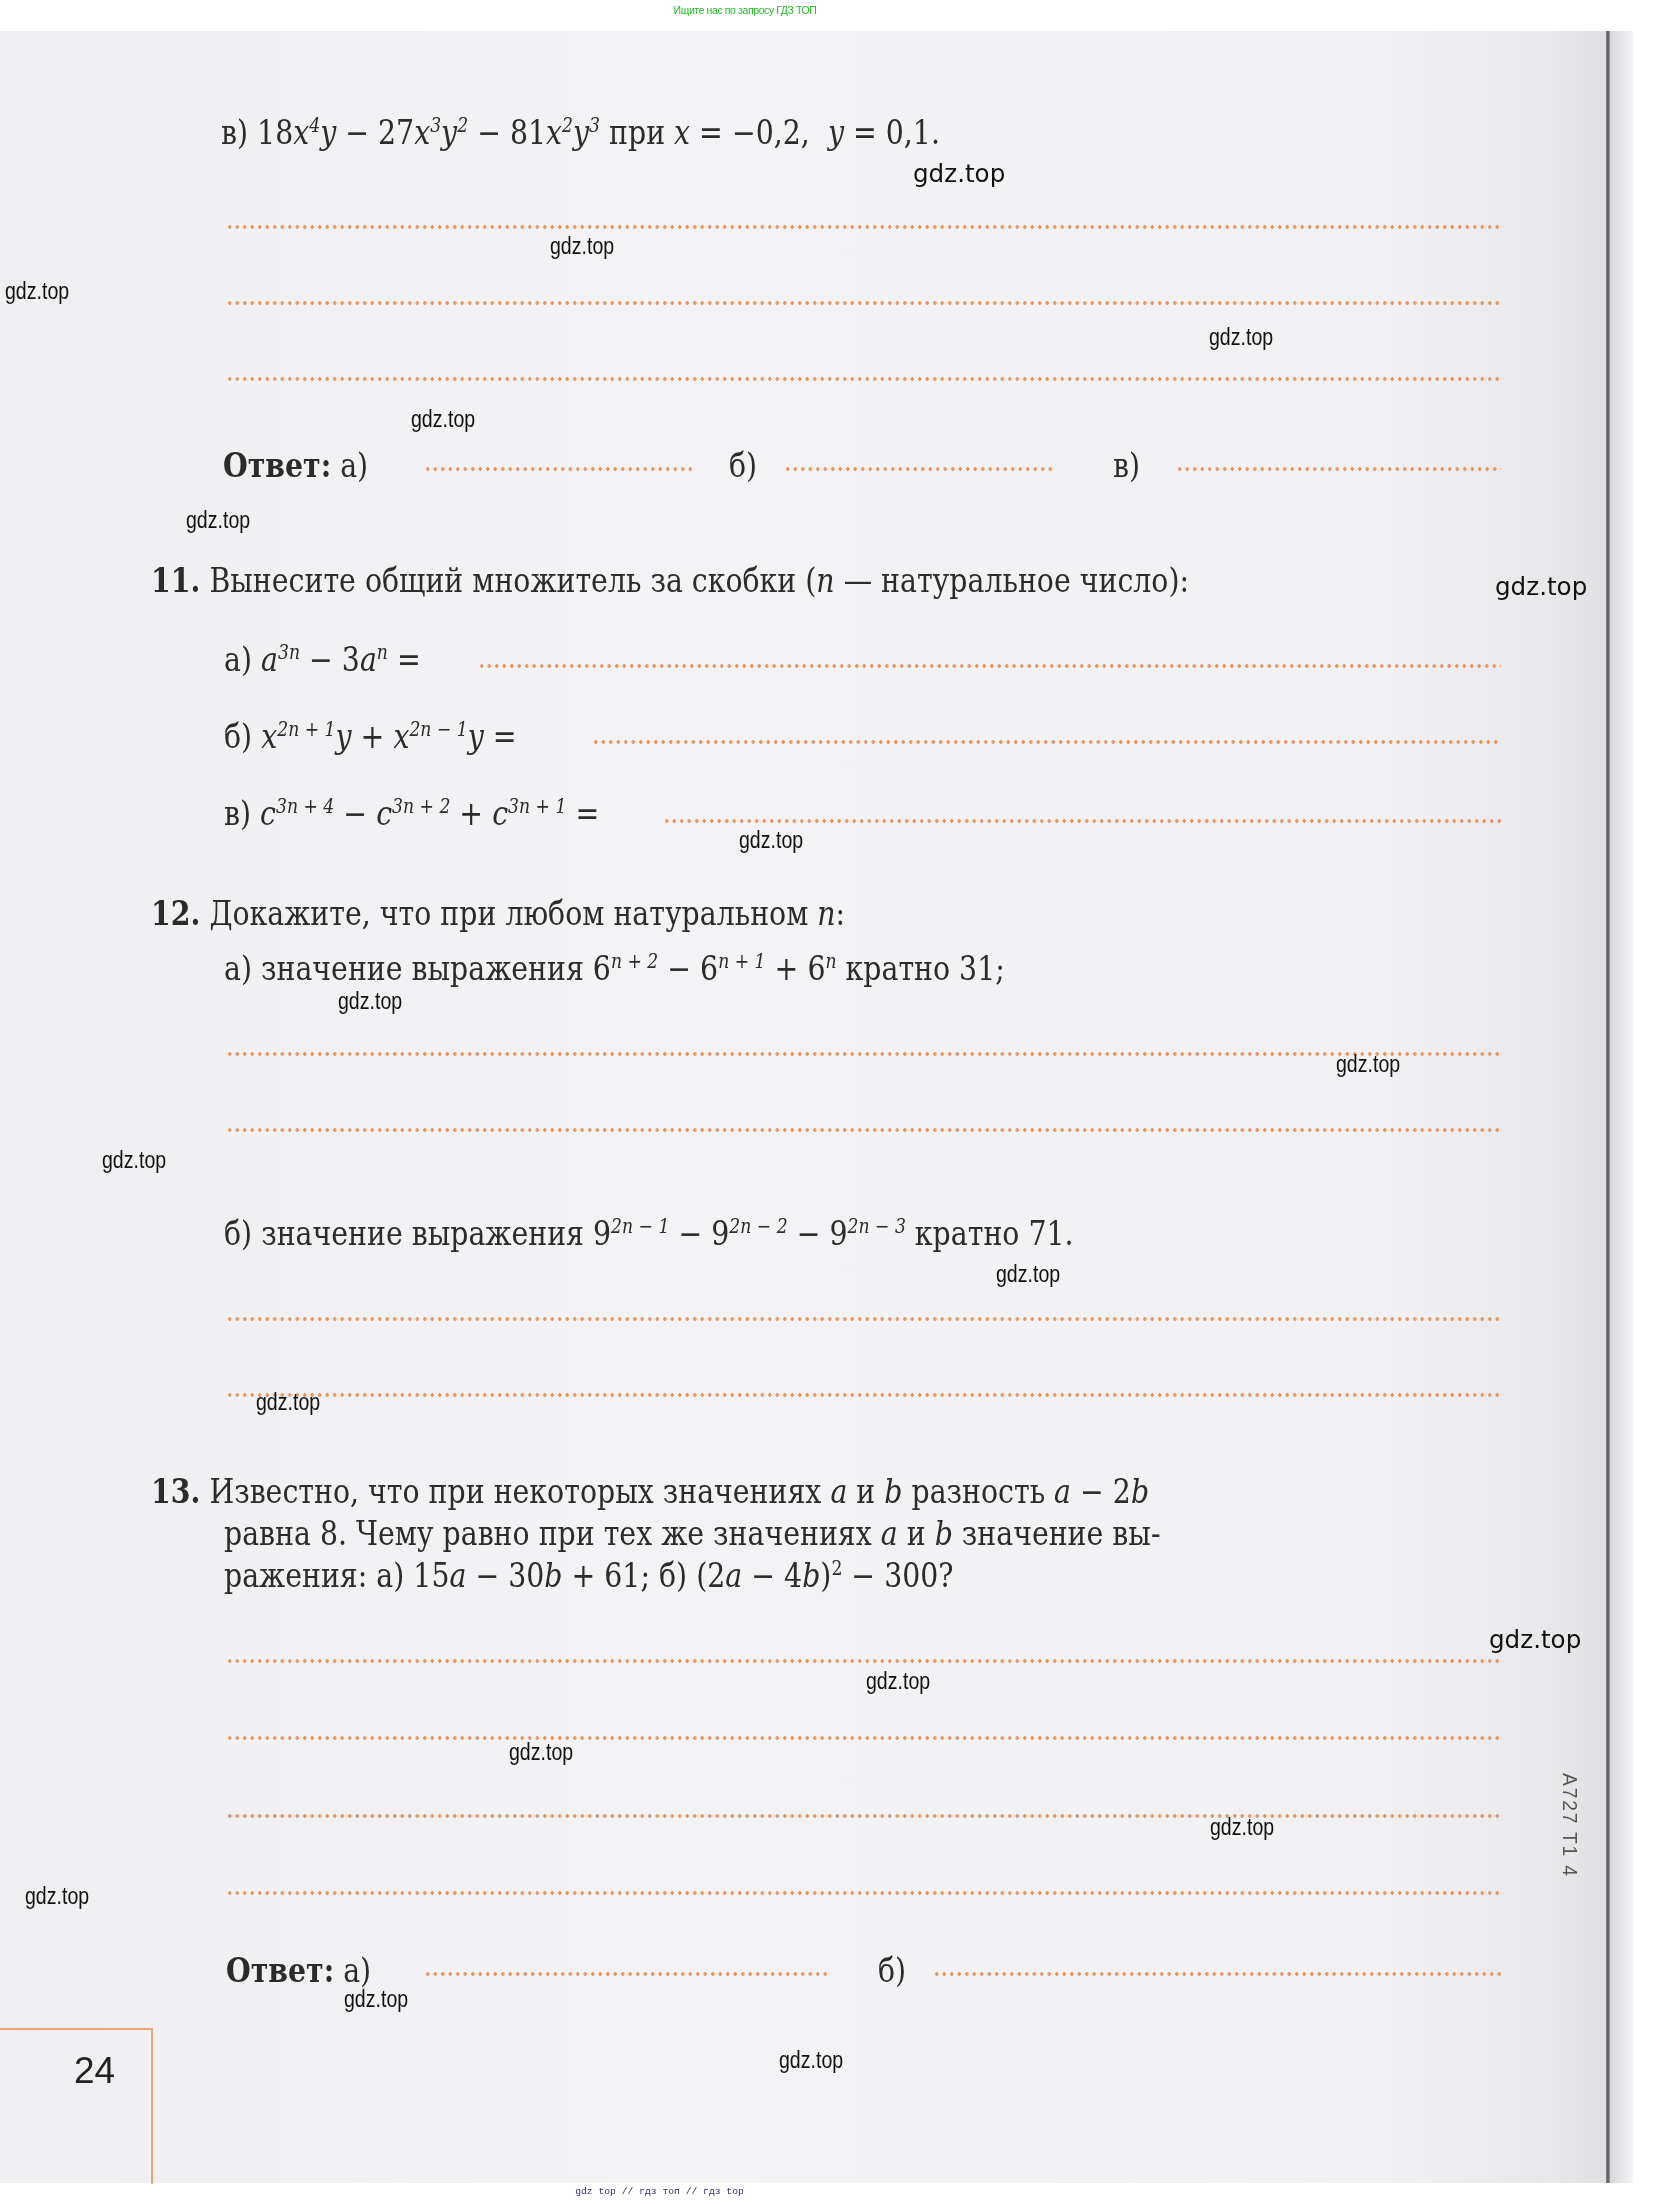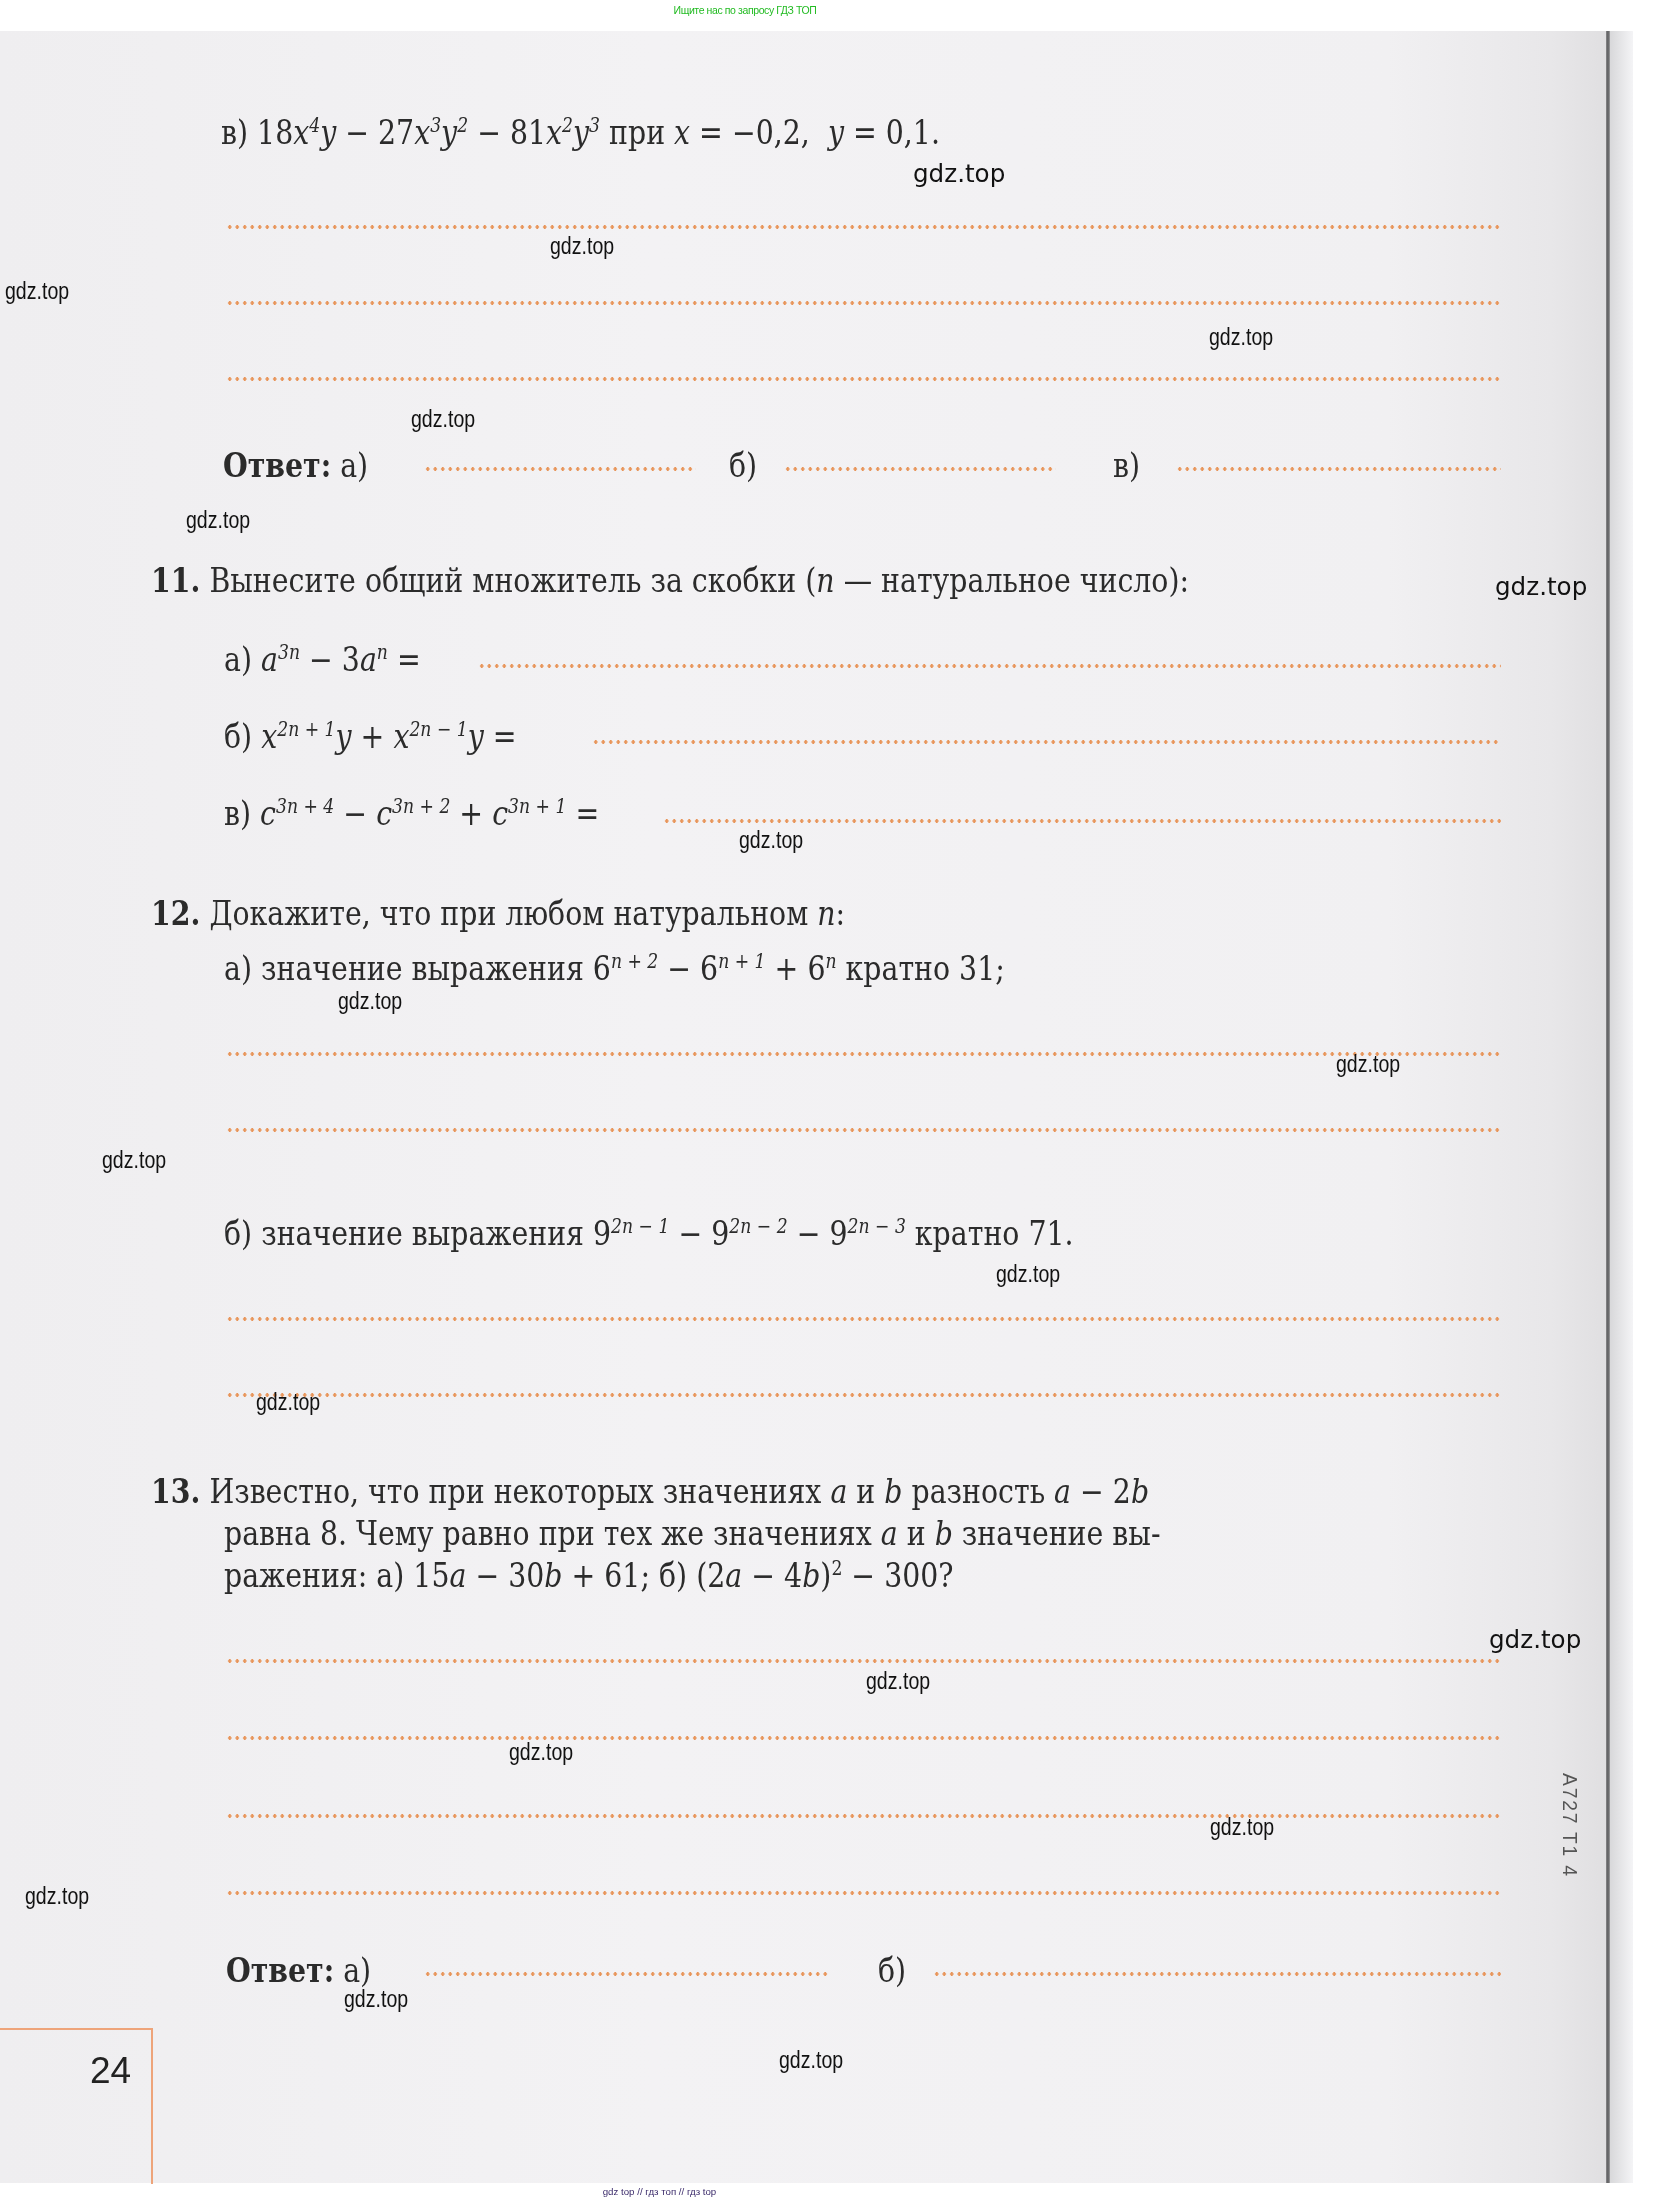--- a/index.html
+++ b/index.html
@@ -48,26 +48,26 @@
   .wm {
     position:absolute; font-family:"Liberation Sans", sans-serif; font-size:23px;
     color:#111; white-space:nowrap; transform:scaleX(0.85); transform-origin:left center;
   }
   .wm.wide { font-family:"DejaVu Sans", sans-serif; font-size:24.6px; transform:none; }
   .page-frame {
     position:absolute; left:0; top:2028px; width:151px; height:154px;
     border-top:2.6px solid #eea47a; border-right:2.6px solid #eea47a;
   }
   .page-num {
-    position:absolute; left:90px; top:2050px; font-family:"Liberation Sans", sans-serif;
+    position:absolute; left:74px; top:2050px; font-family:"Liberation Sans", sans-serif;
     font-size:37px; color:#222;
   }
   .footer {
     position:absolute; left:0; top:2186px; width:1319px; text-align:center;
-    font-family:Liberation Sans, sans-serif; font-size:9.7px; color:#3a2a6a;
+    font-family:Liberation Mono, monospace; font-size:9.7px; color:#3a2a6a;
   }
 </style>
 </head>
 <body>
 
 <div class="banner">Ищите нас по запросу ГДЗ ТОП</div>
 
 <div class="paper"></div>
 <div class="spine"></div>
 <div class="spine-right"></div>

